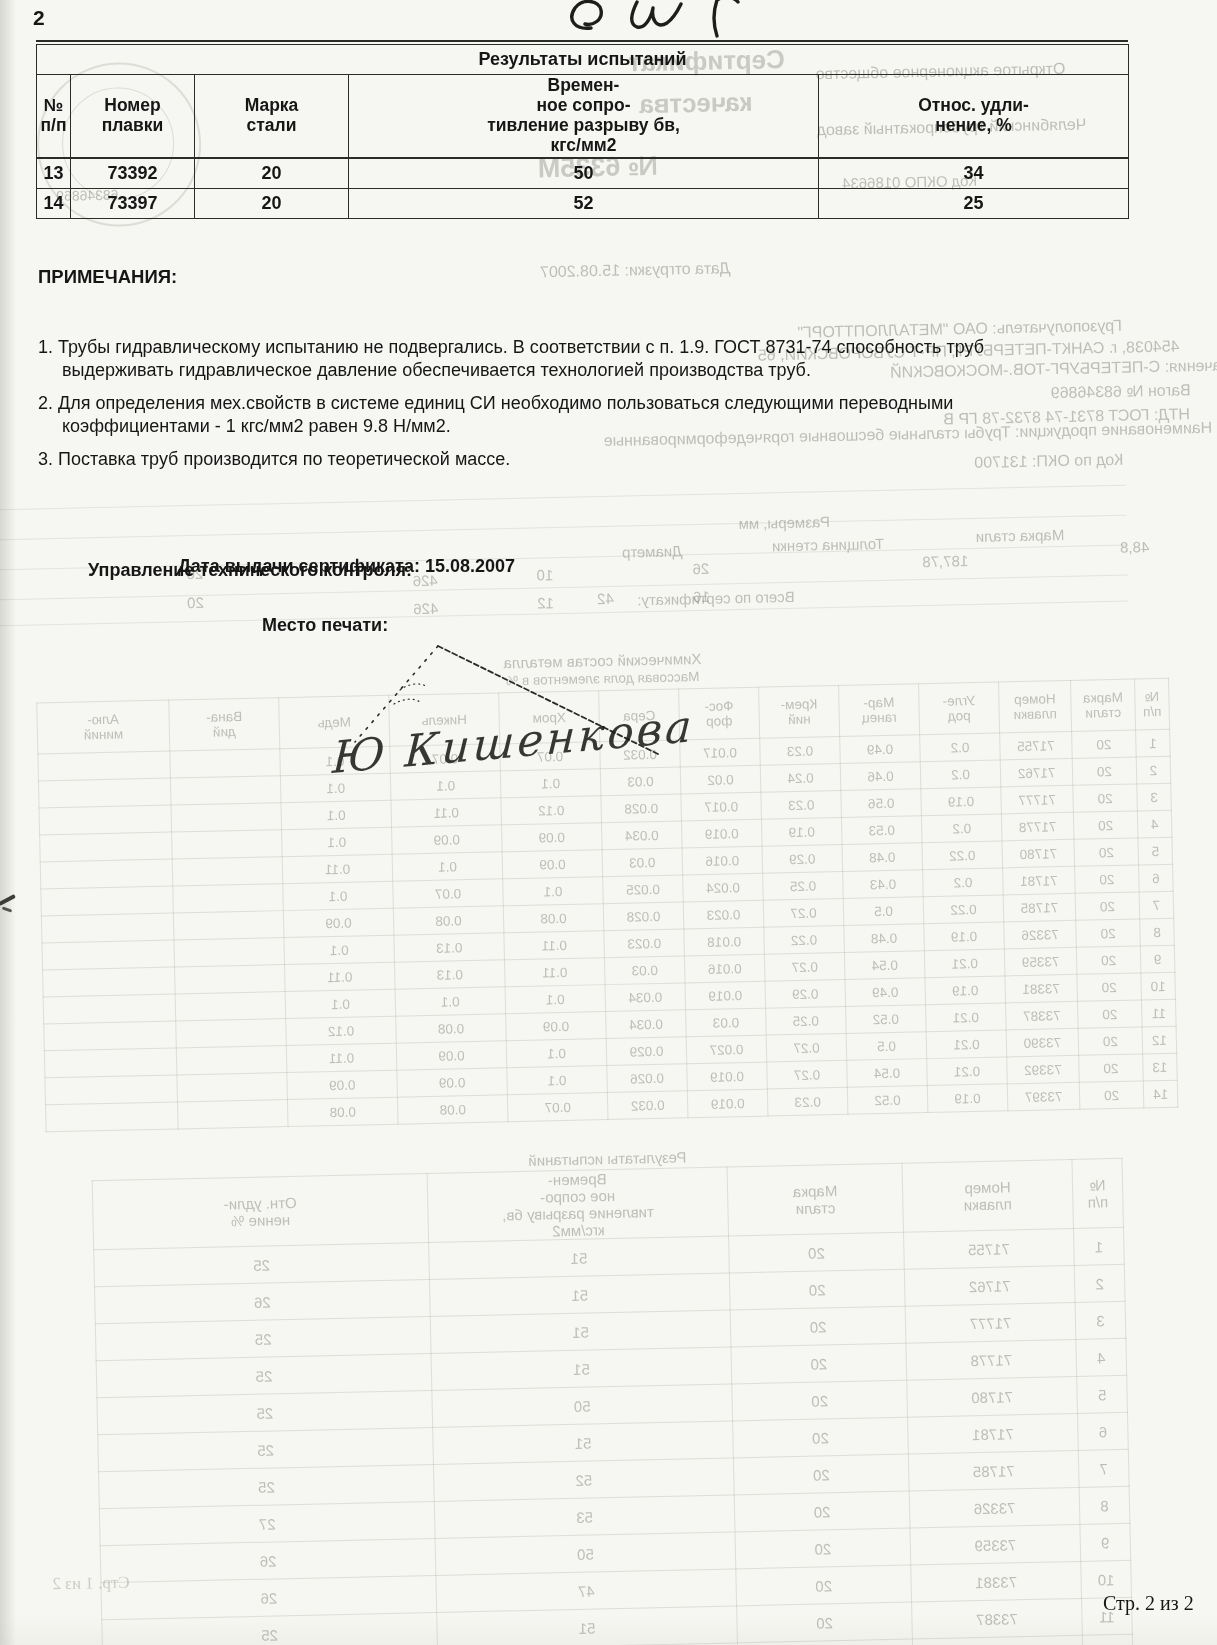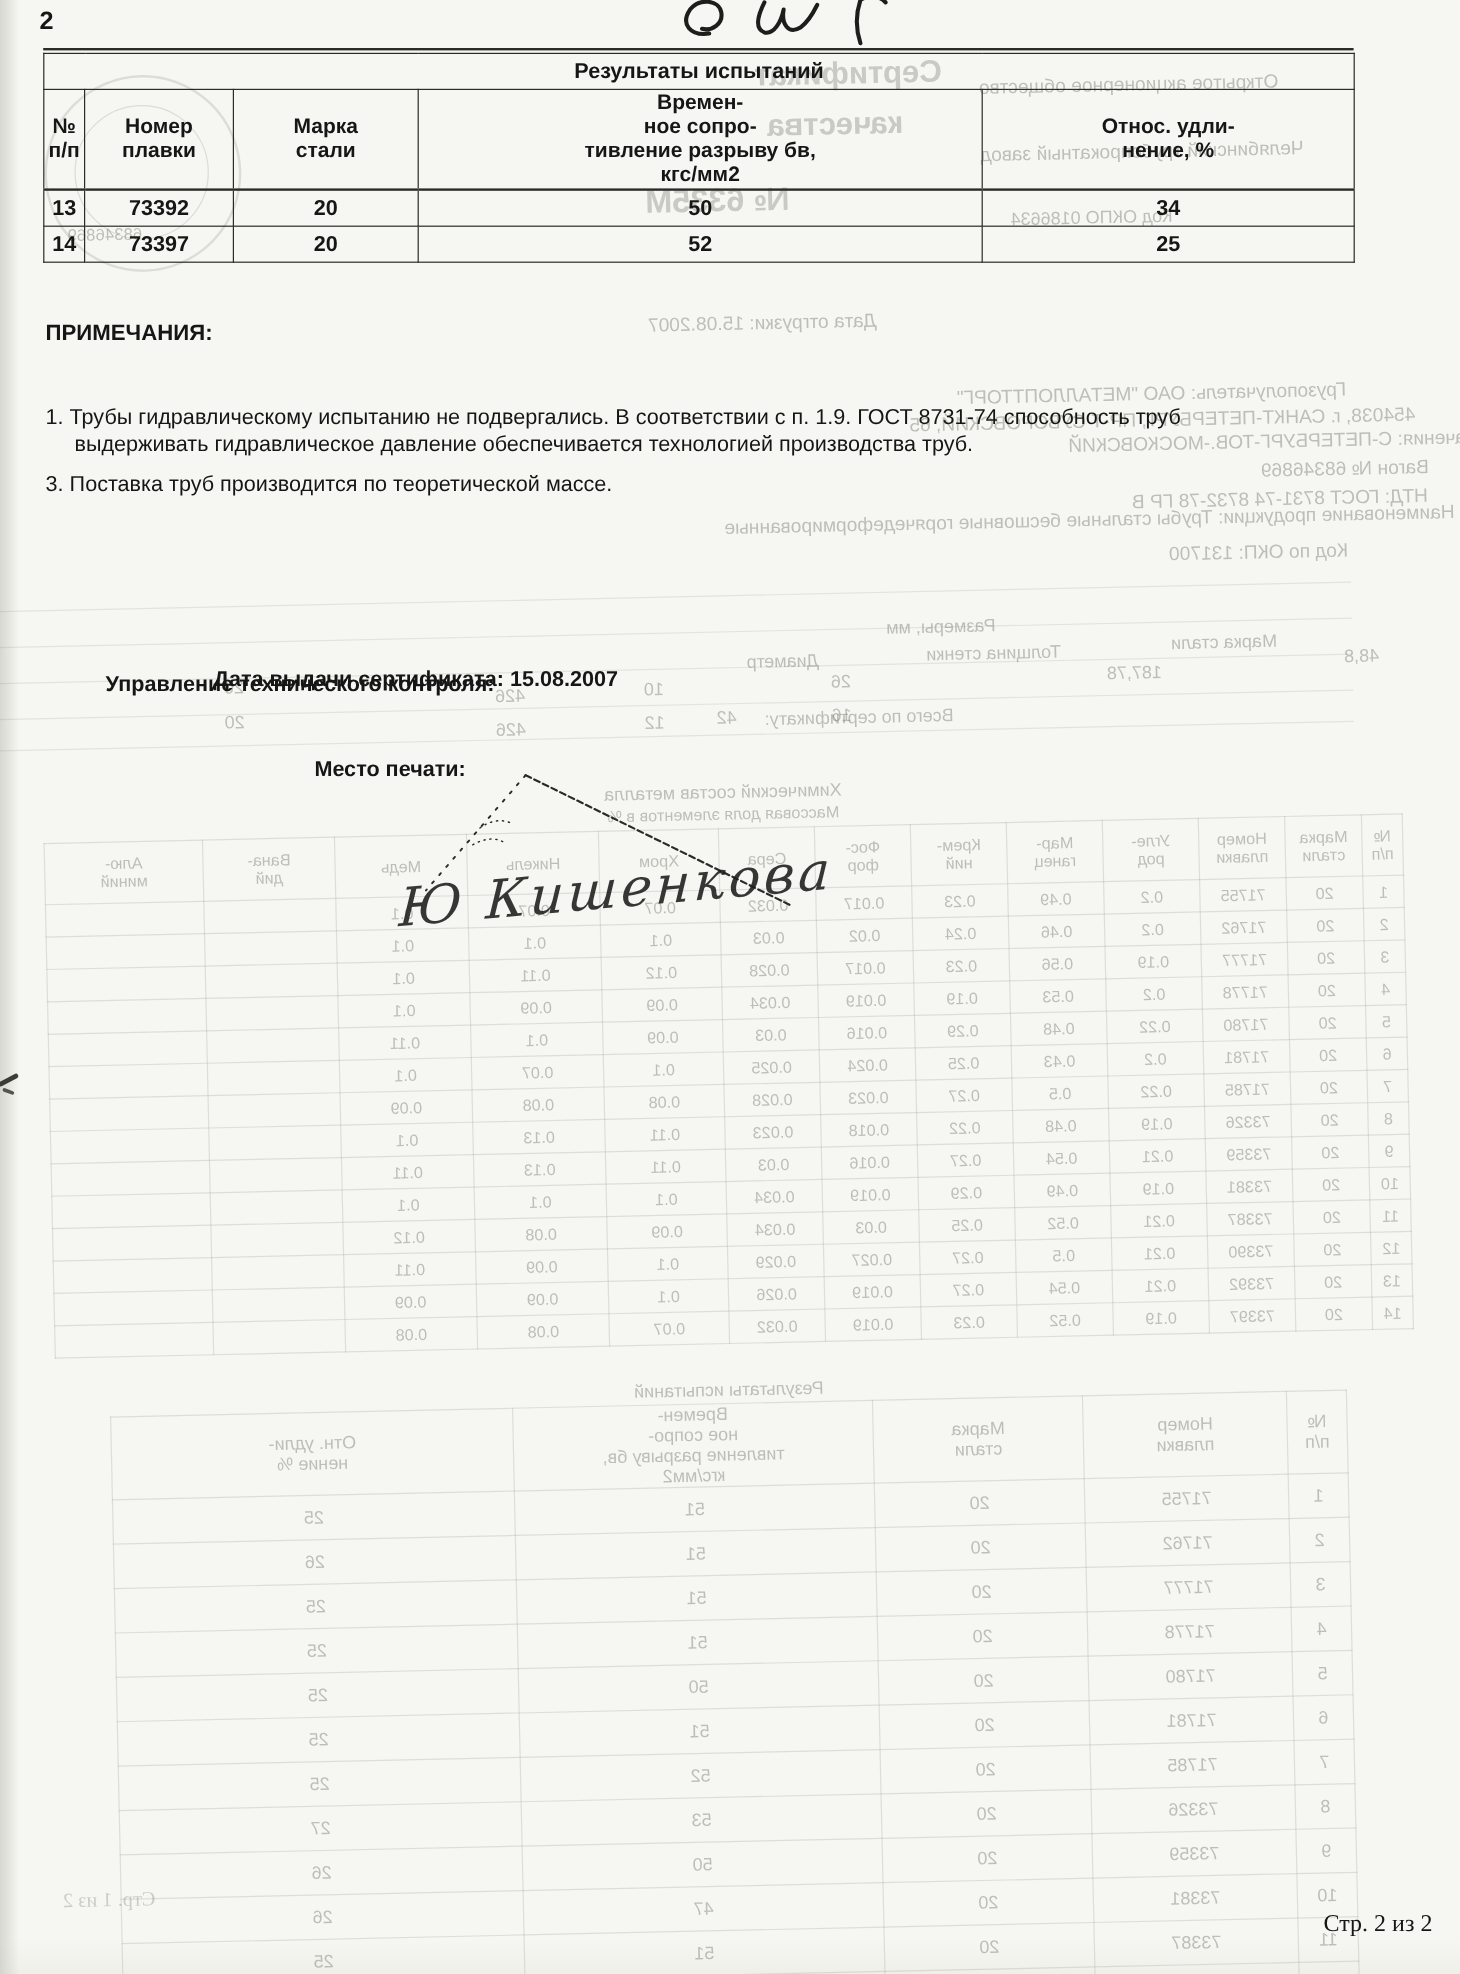--- a/index.html
+++ b/index.html
@@ -521,27 +521,28 @@
             <td>52</td>
             <td>25</td>
           </tr>
         </tbody>
     </table>
 
     <div class="abs h1" style="left:38px;top:266px;text-align:center;">ПРИМЕЧАНИЯ:</div>
 
     <div class="abs body-txt" style="left:38px;top:322px;width:1062px;">
       <div class="note">1. Трубы гидравлическому испытанию не подвергались. В соответствии с п. 1.9. ГОСТ 8731-74 способность труб выдерживать гидравлическое давление обеспечивается технологией производства труб.</div>
+      <div class="note">2. Для определения мех.свойств в системе единиц СИ необходимо пользоваться следующими переводными коэффициентами - 1 кгс/мм2 равен 9.8 Н/мм2.</div>
       <div class="note">3. Поставка труб производится по теоретической массе.</div>
     </div>
 
 
     <div class="abs signoff nowrap" style="left:88px;top:560px;">Управление технического контроля:</div>
     <div class="abs signoff nowrap" style="left:178px;top:556px;">Дата выдачи сертификата: 15.08.2007</div>
-    <div class="abs signoff nowrap" style="left:262px;top:631px;">Место печати:</div>
+    <div class="abs signoff nowrap" style="left:262px;top:615px;">Место печати:</div>
 
     <svg class="abs" style="left:330px;top:630px;" width="360" height="140" viewBox="0 0 360 140">
       <g fill="none" stroke="#2a2a28" stroke-linecap="round">
         <path d="M108,16 L25,112" stroke-width="1.6" stroke-dasharray="2,7"></path>
         <path d="M108,16 L330,125" stroke-width="1.8" stroke-dasharray="5,3"></path>
         <path d="M70,60 C78,54 88,52 96,56 M64,74 C74,68 84,68 90,72" stroke-width="1.2" stroke-dasharray="1,4"></path>
       </g>
     </svg>
 
     <div class="abs sig-script nowrap" style="left:332px;top:716px;">Ю Кишенкова</div>

